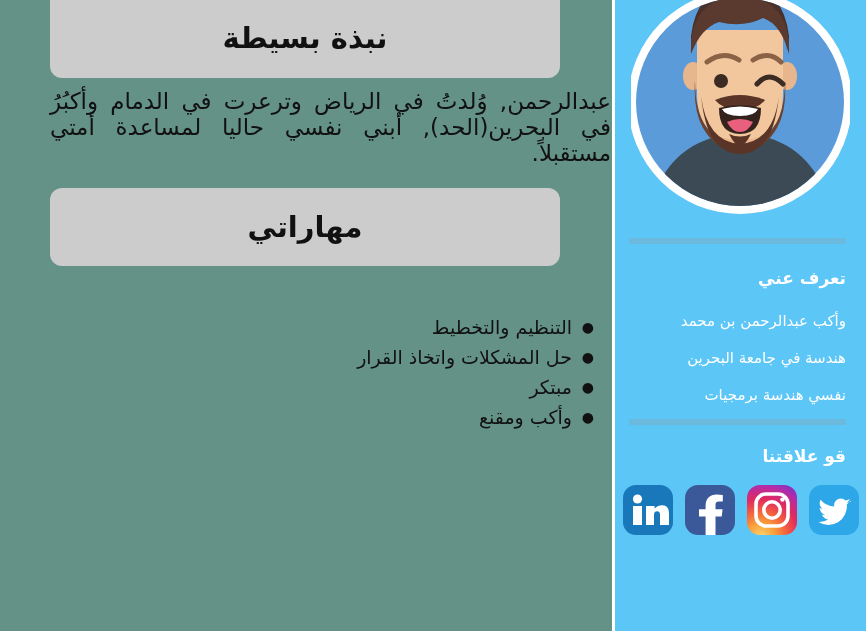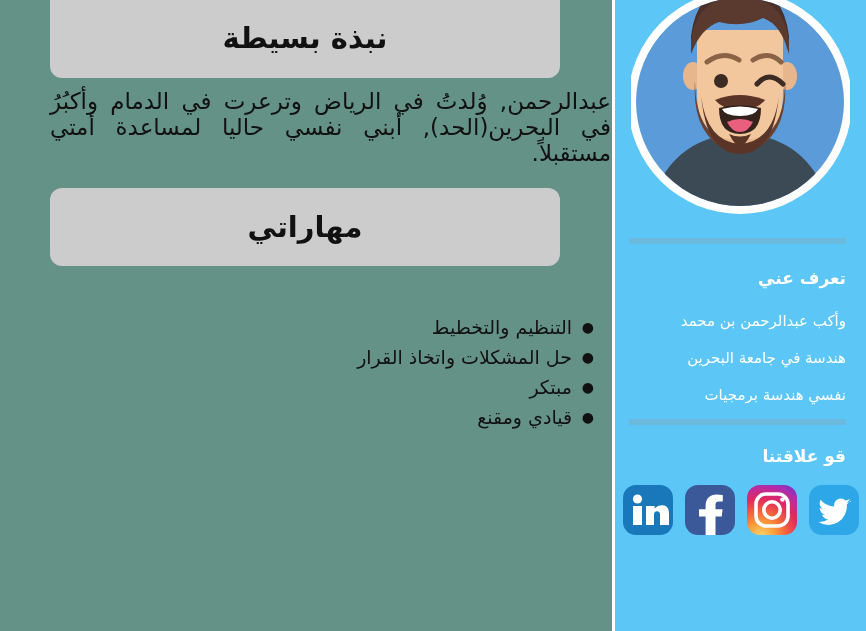--- a/index.html
+++ b/index.html
@@ -171,21 +171,21 @@
     <p class="about-body">عبدالرحمن, وُلدتُ في الرياض وترعرت في الدمام وأكبُرُ في البحرين(الحد), أبني نفسي حاليا لمساعدة أمتي مستقبلاً.</p>
 
     <div class="section-header" id="skills-header">
       <span class="hdr-text">مهاراتي</span>
     </div>
 
     <ul class="skills-list">
       <li>التنظيم والتخطيط</li>
       <li>حل المشكلات واتخاذ القرار</li>
       <li>مبتكر</li>
-      <li>قيادي ومقنع</li>
+      <li>وأكب ومقنع</li>
     </ul>
 
   </div>
 
   <div class="sidebar">
 
     <div class="avatar-wrap">
       <svg class="avatar-svg" viewBox="0 0 219 236" xmlns="http://www.w3.org/2000/svg">
 
         <circle cx="109" cy="114" r="112" fill="#ffffff"></circle>

